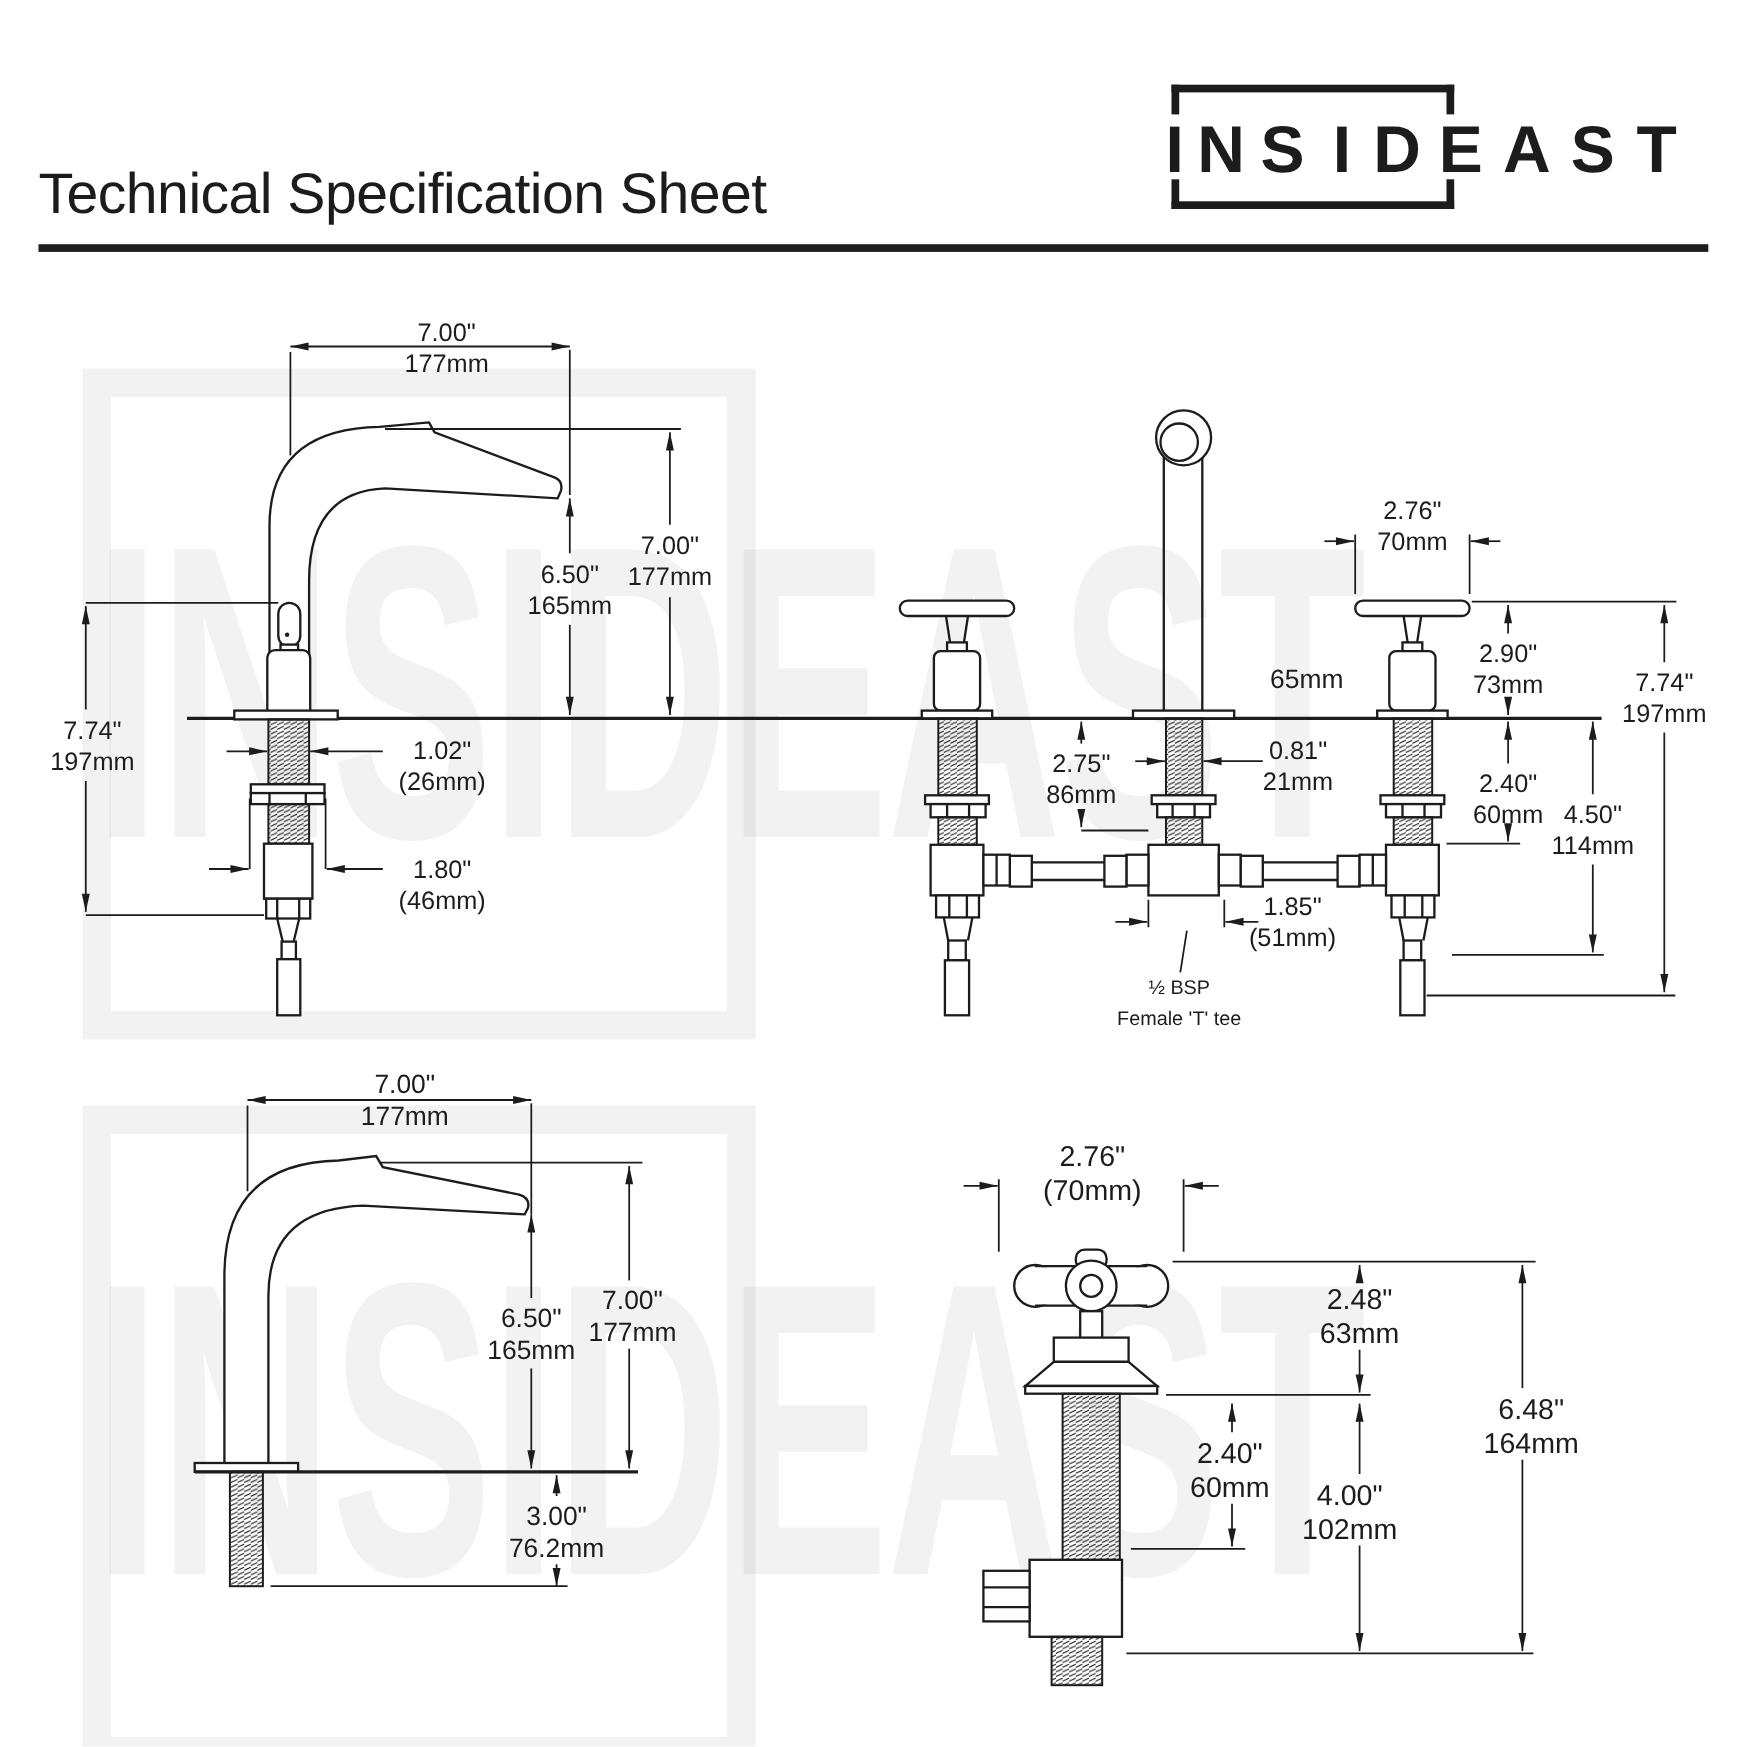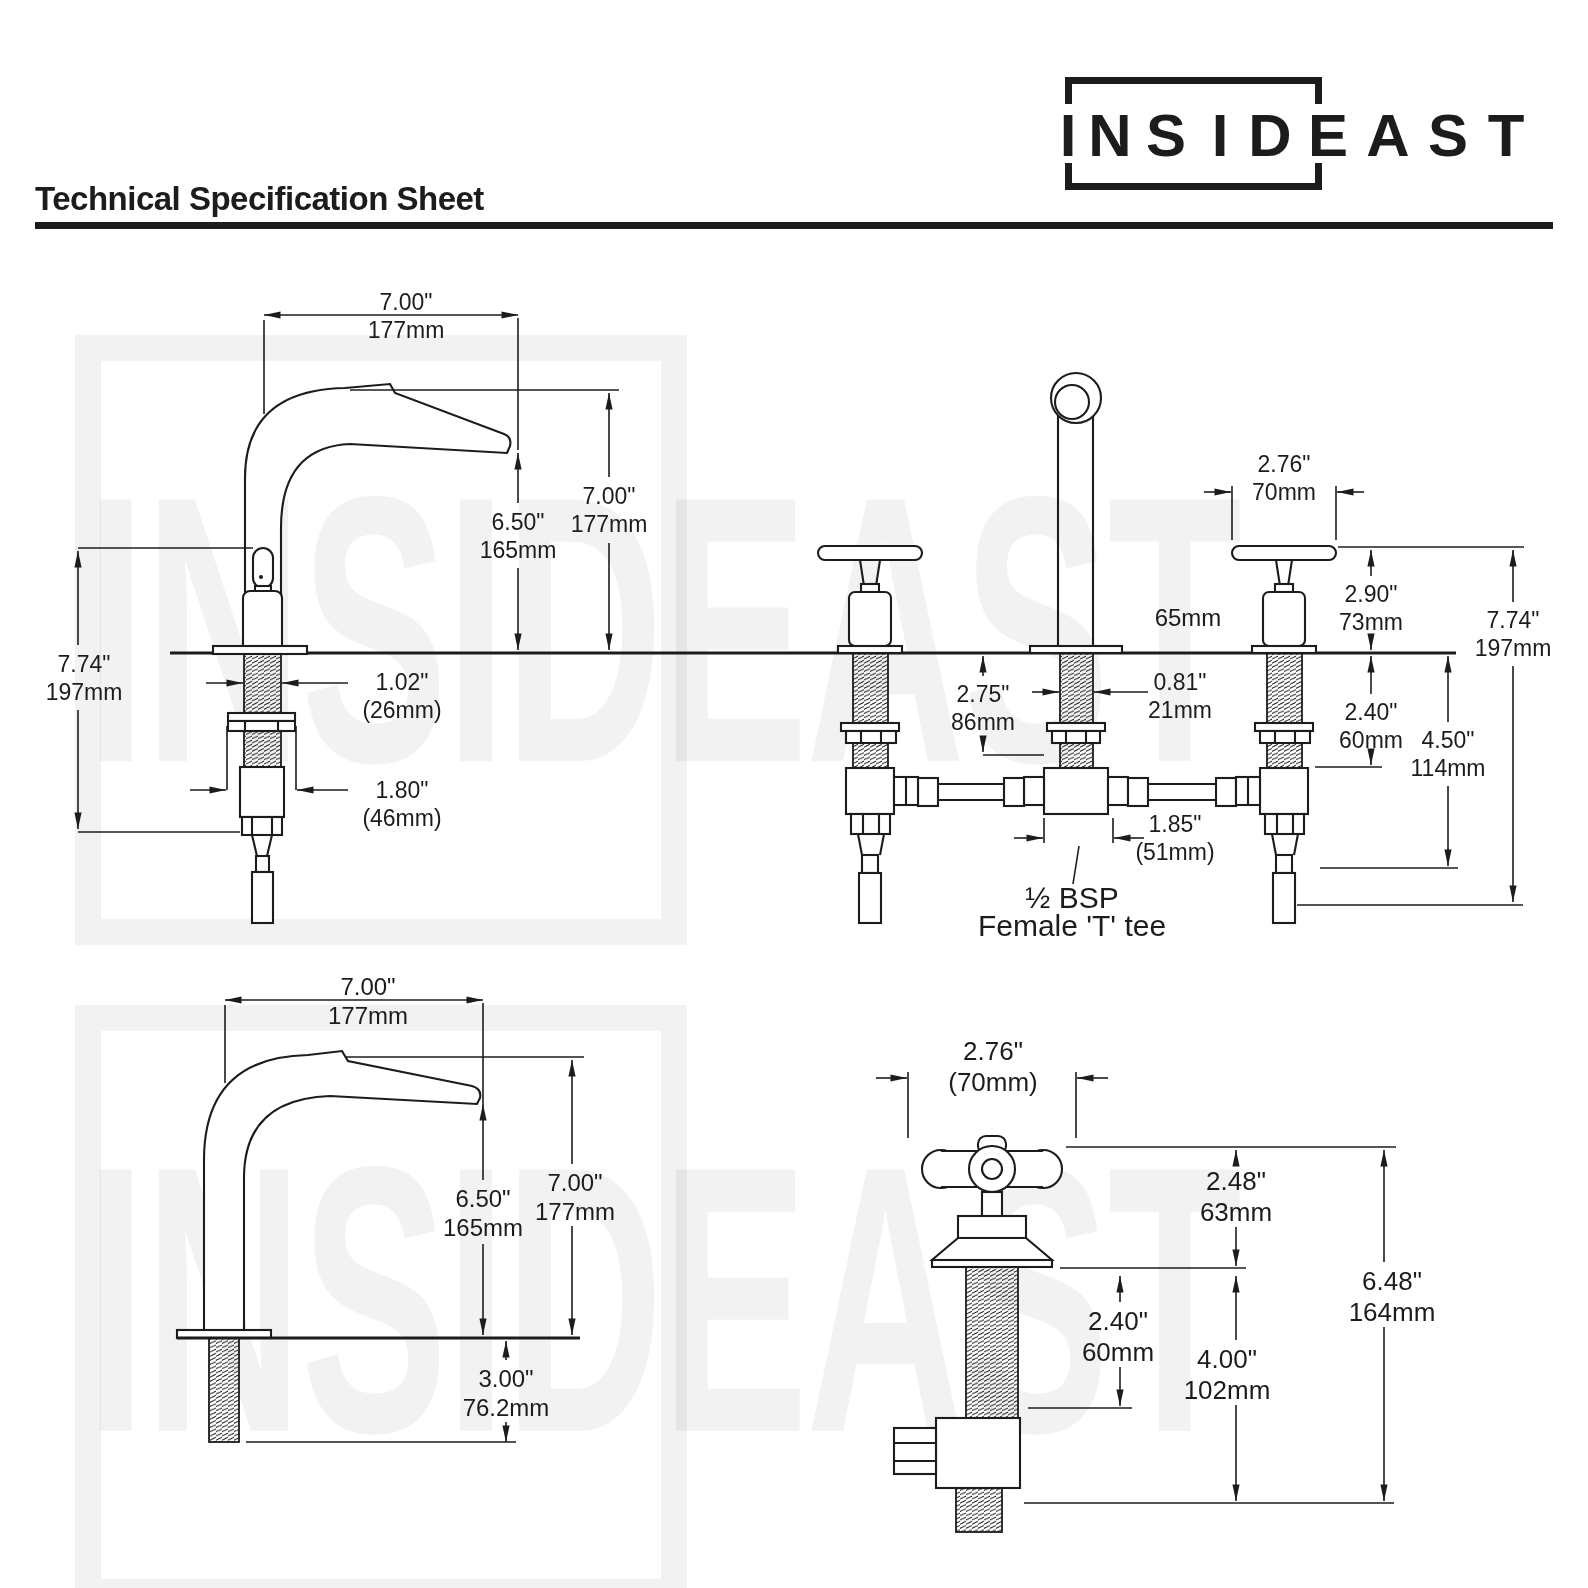--- a/index.html
+++ b/index.html
@@ -1,19 +1,19 @@
 <!DOCTYPE html>
 <html><head>
 <meta charset="utf-8">
 <style>
   html,body{margin:0;padding:0;background:#fff;}
   #page{position:relative;width:1588px;height:1588px;background:#ffffff;overflow:hidden;
         font-family:"Liberation Sans","DejaVu Sans",sans-serif;color:#1c1c1c;}
   
-  #title{position:absolute;left:35px;top:180px;font-size:33px;font-weight:bold;letter-spacing:-0.5px;white-space:nowrap;}
+  #title{position:absolute;left:35px;top:147px;font-size:52px;font-weight:normal;letter-spacing:-0.5px;white-space:nowrap;}
   #rule{position:absolute;left:35px;top:222px;width:1518px;height:7px;background:#1c1c1c;}
   
   .brand-letter{position:absolute;top:105px;height:62px;line-height:62px;width:60px;margin-left:-30px;
         text-align:center;font-size:60px;font-weight:bold;color:#1c1c1c;}
   #logo-frame-top{position:absolute;left:1065px;top:77px;width:257px;height:7px;background:#1c1c1c;}
   #logo-frame-bottom{position:absolute;left:1065px;top:183px;width:257px;height:7px;background:#1c1c1c;}
   #logo-frame-left-a{position:absolute;left:1065px;top:77px;width:7px;height:27px;background:#1c1c1c;}
   #logo-frame-left-b{position:absolute;left:1065px;top:163px;width:7px;height:27px;background:#1c1c1c;}
   #logo-frame-right-a{position:absolute;left:1315px;top:77px;width:7px;height:27px;background:#1c1c1c;}
   #logo-frame-right-b{position:absolute;left:1315px;top:163px;width:7px;height:27px;background:#1c1c1c;}
@@ -313,21 +313,21 @@
         <div>60mm</div>
       </div>
       <div class="dim" style="left: 1338px; top: 726px; width: 220px; font-size: 23px; line-height: 28px;">
         <div>4.50"</div>
         <div>114mm</div>
       </div>
       <div class="dim" style="left: 1065px; top: 810px; width: 220px; font-size: 23px; line-height: 28px;">
         <div>1.85"</div>
         <div>(51mm)</div>
       </div>
-      <div class="dim" style="left: 962px; top: 884px; width: 220px; font-size: 30px; line-height: 28px;">
+      <div class="dim" style="left: 962px; top: 884px; width: 220px; font-size: 18px; line-height: 28px;">
         <div>½  BSP</div>
         <div>Female 'T' tee</div>
       </div>
       <div class="dim" style="left: 258px; top: 972px; width: 220px; font-size: 24px; line-height: 29px;">
         <div>7.00"</div>
         <div>177mm</div>
       </div>
       <div class="dim" style="left: 373px; top: 1184px; width: 220px; font-size: 24px; line-height: 29px;">
         <div>6.50"</div>
         <div>165mm</div>

